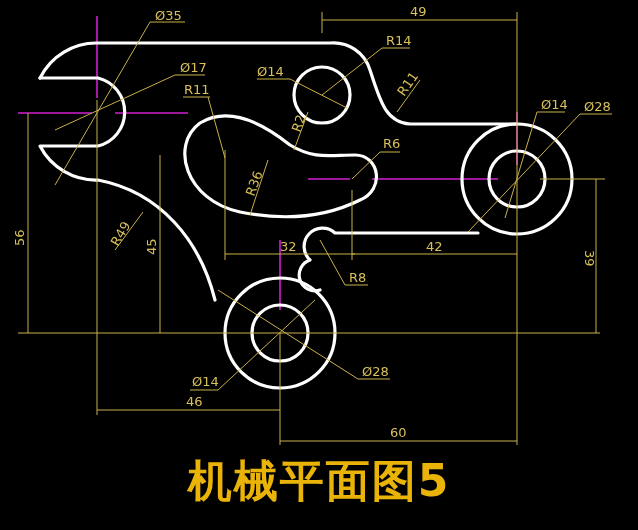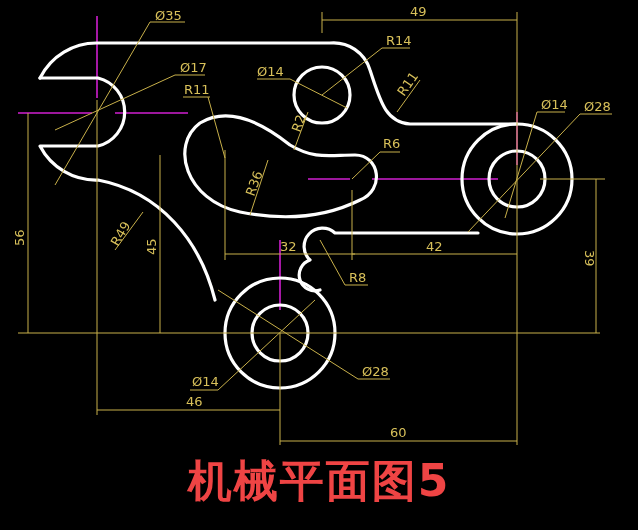--- a/index.html
+++ b/index.html
@@ -2,21 +2,21 @@
 <html><head>
 <meta charset="utf-8">
 <style>
   html,body{margin:0;padding:0;background:#000;}
   body{width:638px;height:530px;overflow:hidden;position:relative;font-family:"Liberation Sans",sans-serif;}
   svg{position:absolute;left:0;top:0;}
   .outline{fill:none;stroke:#ffffff;stroke-width:3.2;stroke-linecap:round;stroke-linejoin:round;}
   .dim{fill:none;stroke:#c8b04a;stroke-width:1;}
   .center{fill:none;stroke:#d01fd0;stroke-width:1.6;}
   .dimtext{fill:#d8c05a;font-family:"DejaVu Sans",sans-serif;font-size:13px;}
-  .title{position:absolute;left:0;width:638px;top:452px;text-align:center;color:#ef4444;font-family:"DejaVu Sans",sans-serif;font-weight:bold;font-size:44px;letter-spacing:2px;}
+  .title{position:absolute;left:0;width:638px;top:452px;text-align:center;color:#eab308;font-family:"DejaVu Sans",sans-serif;font-weight:bold;font-size:44px;letter-spacing:2px;}
 </style>
 </head>
 <body>
 
 <svg width="638" height="530" viewBox="0 0 638 530">
 
   <g>
     <line class="center" x1="97" y1="16" x2="97" y2="98"></line>
     <line class="center" x1="18" y1="113" x2="92" y2="113"></line>
     <line class="center" x1="115" y1="113" x2="188" y2="113"></line>

